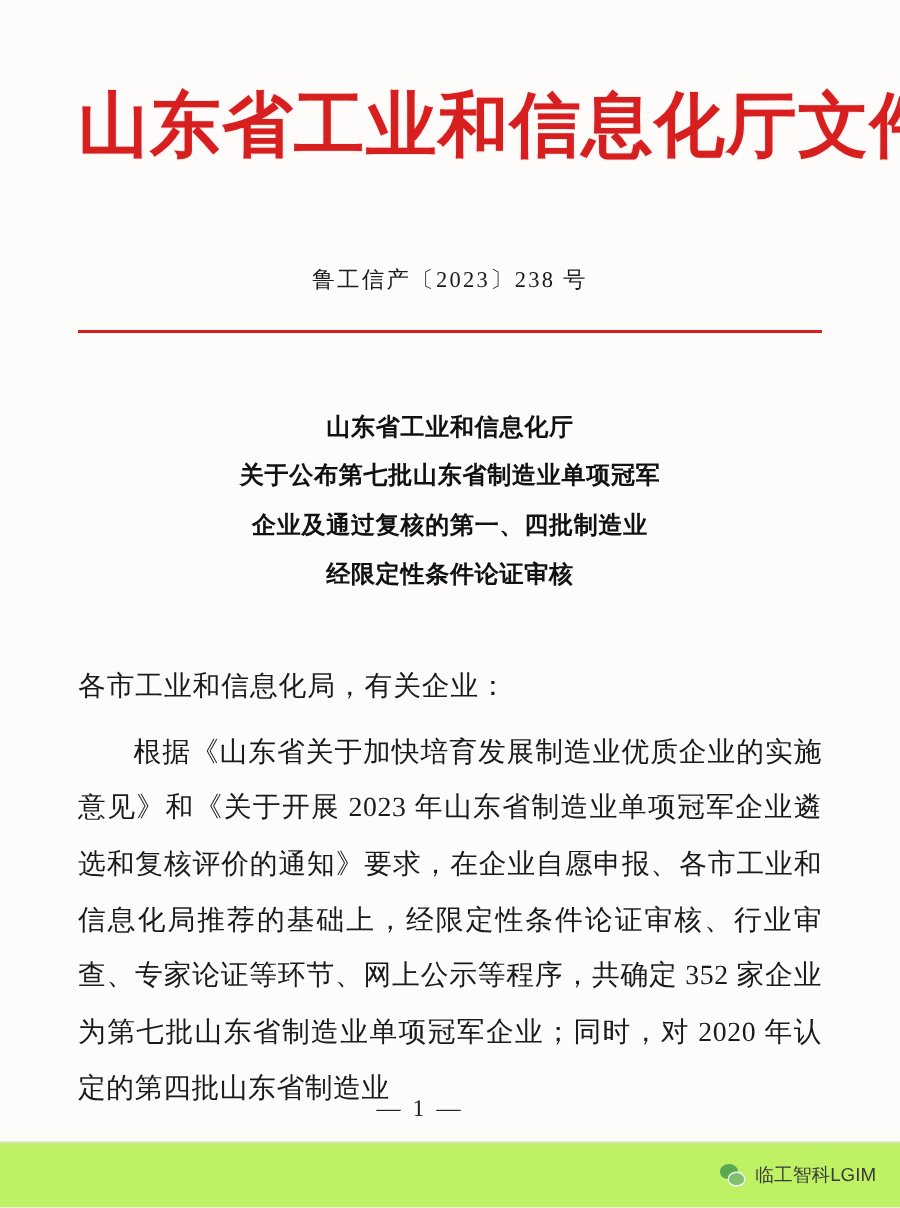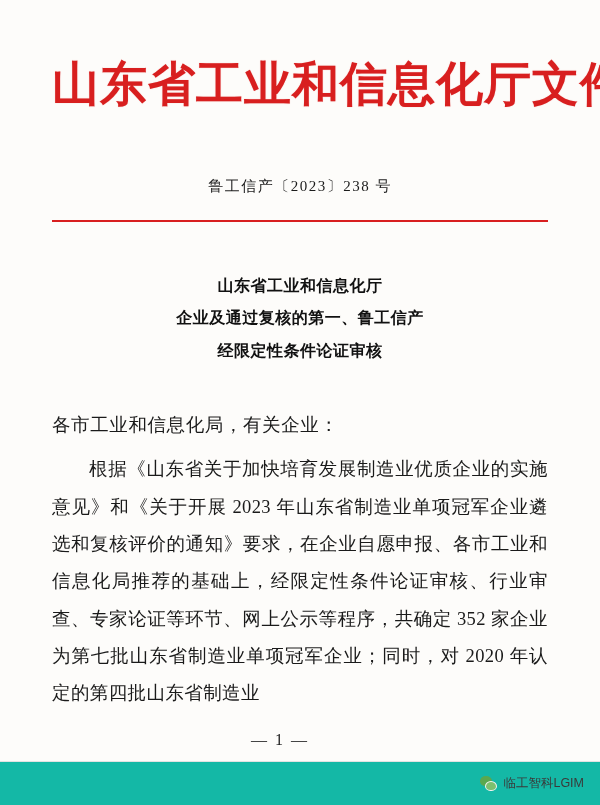--- a/index.html
+++ b/index.html
@@ -93,21 +93,21 @@
   .page-number-inner {
     display: inline-block;
     padding-right: 40px;
   }
   .footer-strip {
     position: absolute;
     left: 0;
     right: 0;
     bottom: 0;
     height: 44px;
-    background: #14b8a6;
+    background: #bef264;
     border-top: 1px solid #e2e2e2;
     display: flex;
     align-items: center;
     justify-content: flex-end;
     padding-right: 16px;
     box-sizing: border-box;
   }
   .wechat-badge {
     display: flex;
     align-items: center;
@@ -150,21 +150,22 @@
   <div class="masthead">
     <div class="masthead-title">山东省工业和信息化厅文件</div>
   </div>
 
   <div class="doc-number">鲁工信产〔2023〕238 号</div>
 
   <div class="red-rule"></div>
 
   <div class="title-block">
     <span class="title-line">山东省工业和信息化厅</span>
-    <span class="title-line">企业及通过复核的第一、鲁工信产</span>
+    <span class="title-line">关于公布第七批山东省制造业单项冠军</span>
+    <span class="title-line">企业及通过复核的第一、四批制造业</span>
     <span class="title-line">经限定性条件论证审核</span>
   </div>
 
   <div class="salutation">各市工业和信息化局，有关企业：</div>
 
   <div class="body-text">
     <p>根据《山东省关于加快培育发展制造业优质企业的实施意见》和《关于开展 2023 年山东省制造业单项冠军企业遴选和复核评价的通知》要求，在企业自愿申报、各市工业和信息化局推荐的基础上，经限定性条件论证审核、行业审查、专家论证等环节、网上公示等程序，共确定 352 家企业为第七批山东省制造业单项冠军企业；同时，对 2020 年认定的第四批山东省制造业</p>
   </div>
 
   <div class="page-number">

